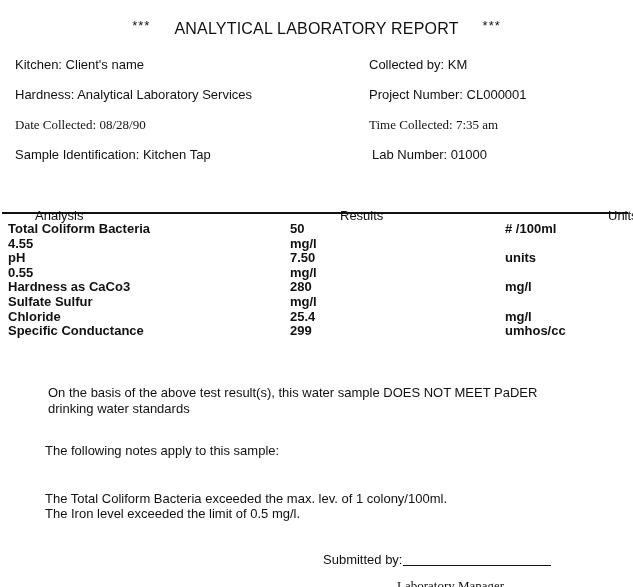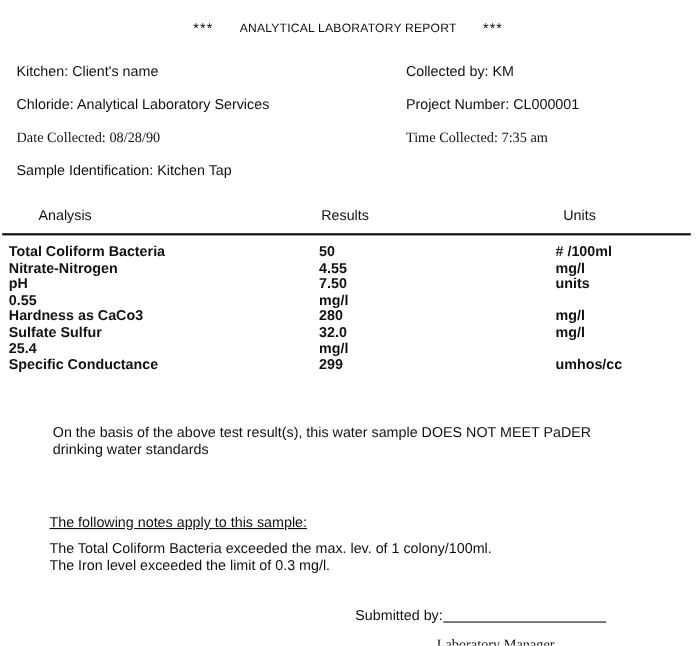--- a/index.html
+++ b/index.html
@@ -30,42 +30,43 @@
     gap: 24px;
     white-space: nowrap;
   }
   .stars {
     font-size: 13px;
     letter-spacing: 1px;
     position: relative;
     top: -2px;
   }
   .report-title {
-    font-size: 11px;
+    font-size: 16px;
     letter-spacing: 0.2px;
   }
 
   
   .field { white-space: nowrap; line-height: 15px; }
   .col-l { left: 15px; }
   .col-r { left: 369px; }
   .row-0 { top: 57px; }
   .row-1 { top: 87px; }
   .row-2 { top: 117px; font-family: Liberation Serif, serif; }
   .row-3 { top: 147px; }
   .indent { padding-left: 3px; }
 
   
   .thead {
-    top: 188px;
+    top: 208px;
     left: 8px;
     width: 617px;
     display: grid;
     grid-template-columns: 282px 215px 1fr;
     line-height: 15px;
+    gap: 48px;
   }
   .thead .h1 { padding-left: 27px; }
   .thead .h2 { padding-left: 2px; }
   .thead .h3 { padding-left: 7px; }
   .rule {
     top: 212px;
     left: 2px;
     width: 626px;
     height: 2px;
     background: #111111;
@@ -85,24 +86,23 @@
 
   
   .statement {
     left: 48px;
     top: 385px;
     line-height: 16px;
     white-space: nowrap;
   }
   .notes-intro {
     left: 45px;
-    top: 467px;
-    line-height: 15px;
-    white-space: nowrap;
-    text-decoration: underline;
+    top: 443px;
+    line-height: 15px;
+    white-space: nowrap;
   }
   .notes-items {
     left: 45px;
     top: 491px;
     line-height: 15px;
     white-space: nowrap;
   }
 
   
   .signature {
@@ -133,21 +133,21 @@
     <span class="stars">***</span>
     <span class="report-title">ANALYTICAL LABORATORY REPORT</span>
     <span class="stars">***</span>
   </div>
 
   <div class="abs field col-l row-0">
     <span>Kitchen:</span>
     <span>Client's name</span>
   </div>
   <div class="abs field col-l row-1">
-    <span>Chloride:</span>
+    <span>Hardness:</span>
     <span>Analytical Laboratory Services</span>
   </div>
   <div class="abs field col-l row-2">
     <span>Date Collected:</span>
     <span>08/28/90</span>
   </div>
   <div class="abs field col-l row-3">
     <span>Sample Identification:</span>
     <span>Kitchen Tap</span>
   </div>
@@ -156,79 +156,82 @@
     <span>Collected by:</span>
     <span>KM</span>
   </div>
   <div class="abs field col-r row-1">
     <span>Project Number:</span>
     <span>CL000001</span>
   </div>
   <div class="abs field col-r row-2">
     <span>Time Collected:</span>
     <span>7:35 am</span>
+  </div>
+  <div class="abs field col-r row-3 indent">
+    <span>Lab Number:</span>
+    <span>01000</span>
   </div>
 
   <div class="abs thead">
     <span class="h1">Analysis</span>
     <span class="h2">Results</span>
     <span class="h3">Units</span>
   </div>
   <div class="abs rule"></div>
 
   <div class="abs tbody">
     <div class="trow">
       <span>Total Coliform Bacteria</span>
       <span>50</span>
       <span># /100ml</span>
     </div>
     <div class="trow">
-      <span>Nitrate-Nitrogen</span>
       <span>4.55</span>
       <span>mg/l</span>
     </div>
     <div class="trow">
       <span>pH</span>
       <span>7.50</span>
       <span>units</span>
     </div>
     <div class="trow">
       <span>0.55</span>
       <span>mg/l</span>
     </div>
     <div class="trow">
       <span>Hardness as CaCo3</span>
       <span>280</span>
       <span>mg/l</span>
     </div>
     <div class="trow">
       <span>Sulfate Sulfur</span>
-      <span>32.0</span>
-      <span>mg/l</span>
-    </div>
-    <div class="trow">
+      <span>mg/l</span>
+    </div>
+    <div class="trow">
+      <span>Chloride</span>
       <span>25.4</span>
       <span>mg/l</span>
     </div>
     <div class="trow">
       <span>Specific Conductance</span>
       <span>299</span>
       <span>umhos/cc</span>
     </div>
   </div>
 
   <div class="abs statement">
     <div>On the basis of the above test result(s), this water sample DOES NOT MEET PaDER</div>
     <div>drinking water standards</div>
   </div>
 
   <div class="abs notes-intro">The following notes apply to this sample:</div>
   <div class="abs notes-items">
     <div>The Total Coliform Bacteria exceeded the max. lev. of 1 colony/100ml.</div>
-    <div>The Iron level exceeded the limit of 0.3 mg/l.</div>
+    <div>The Iron level exceeded the limit of 0.5 mg/l.</div>
   </div>
 
   <div class="abs signature">
     <div>
       <span>Submitted by:</span><span class="sig-line"></span>
     </div>
     <div class="sig-role">Laboratory Manager</div>
   </div>
 
 </div>

